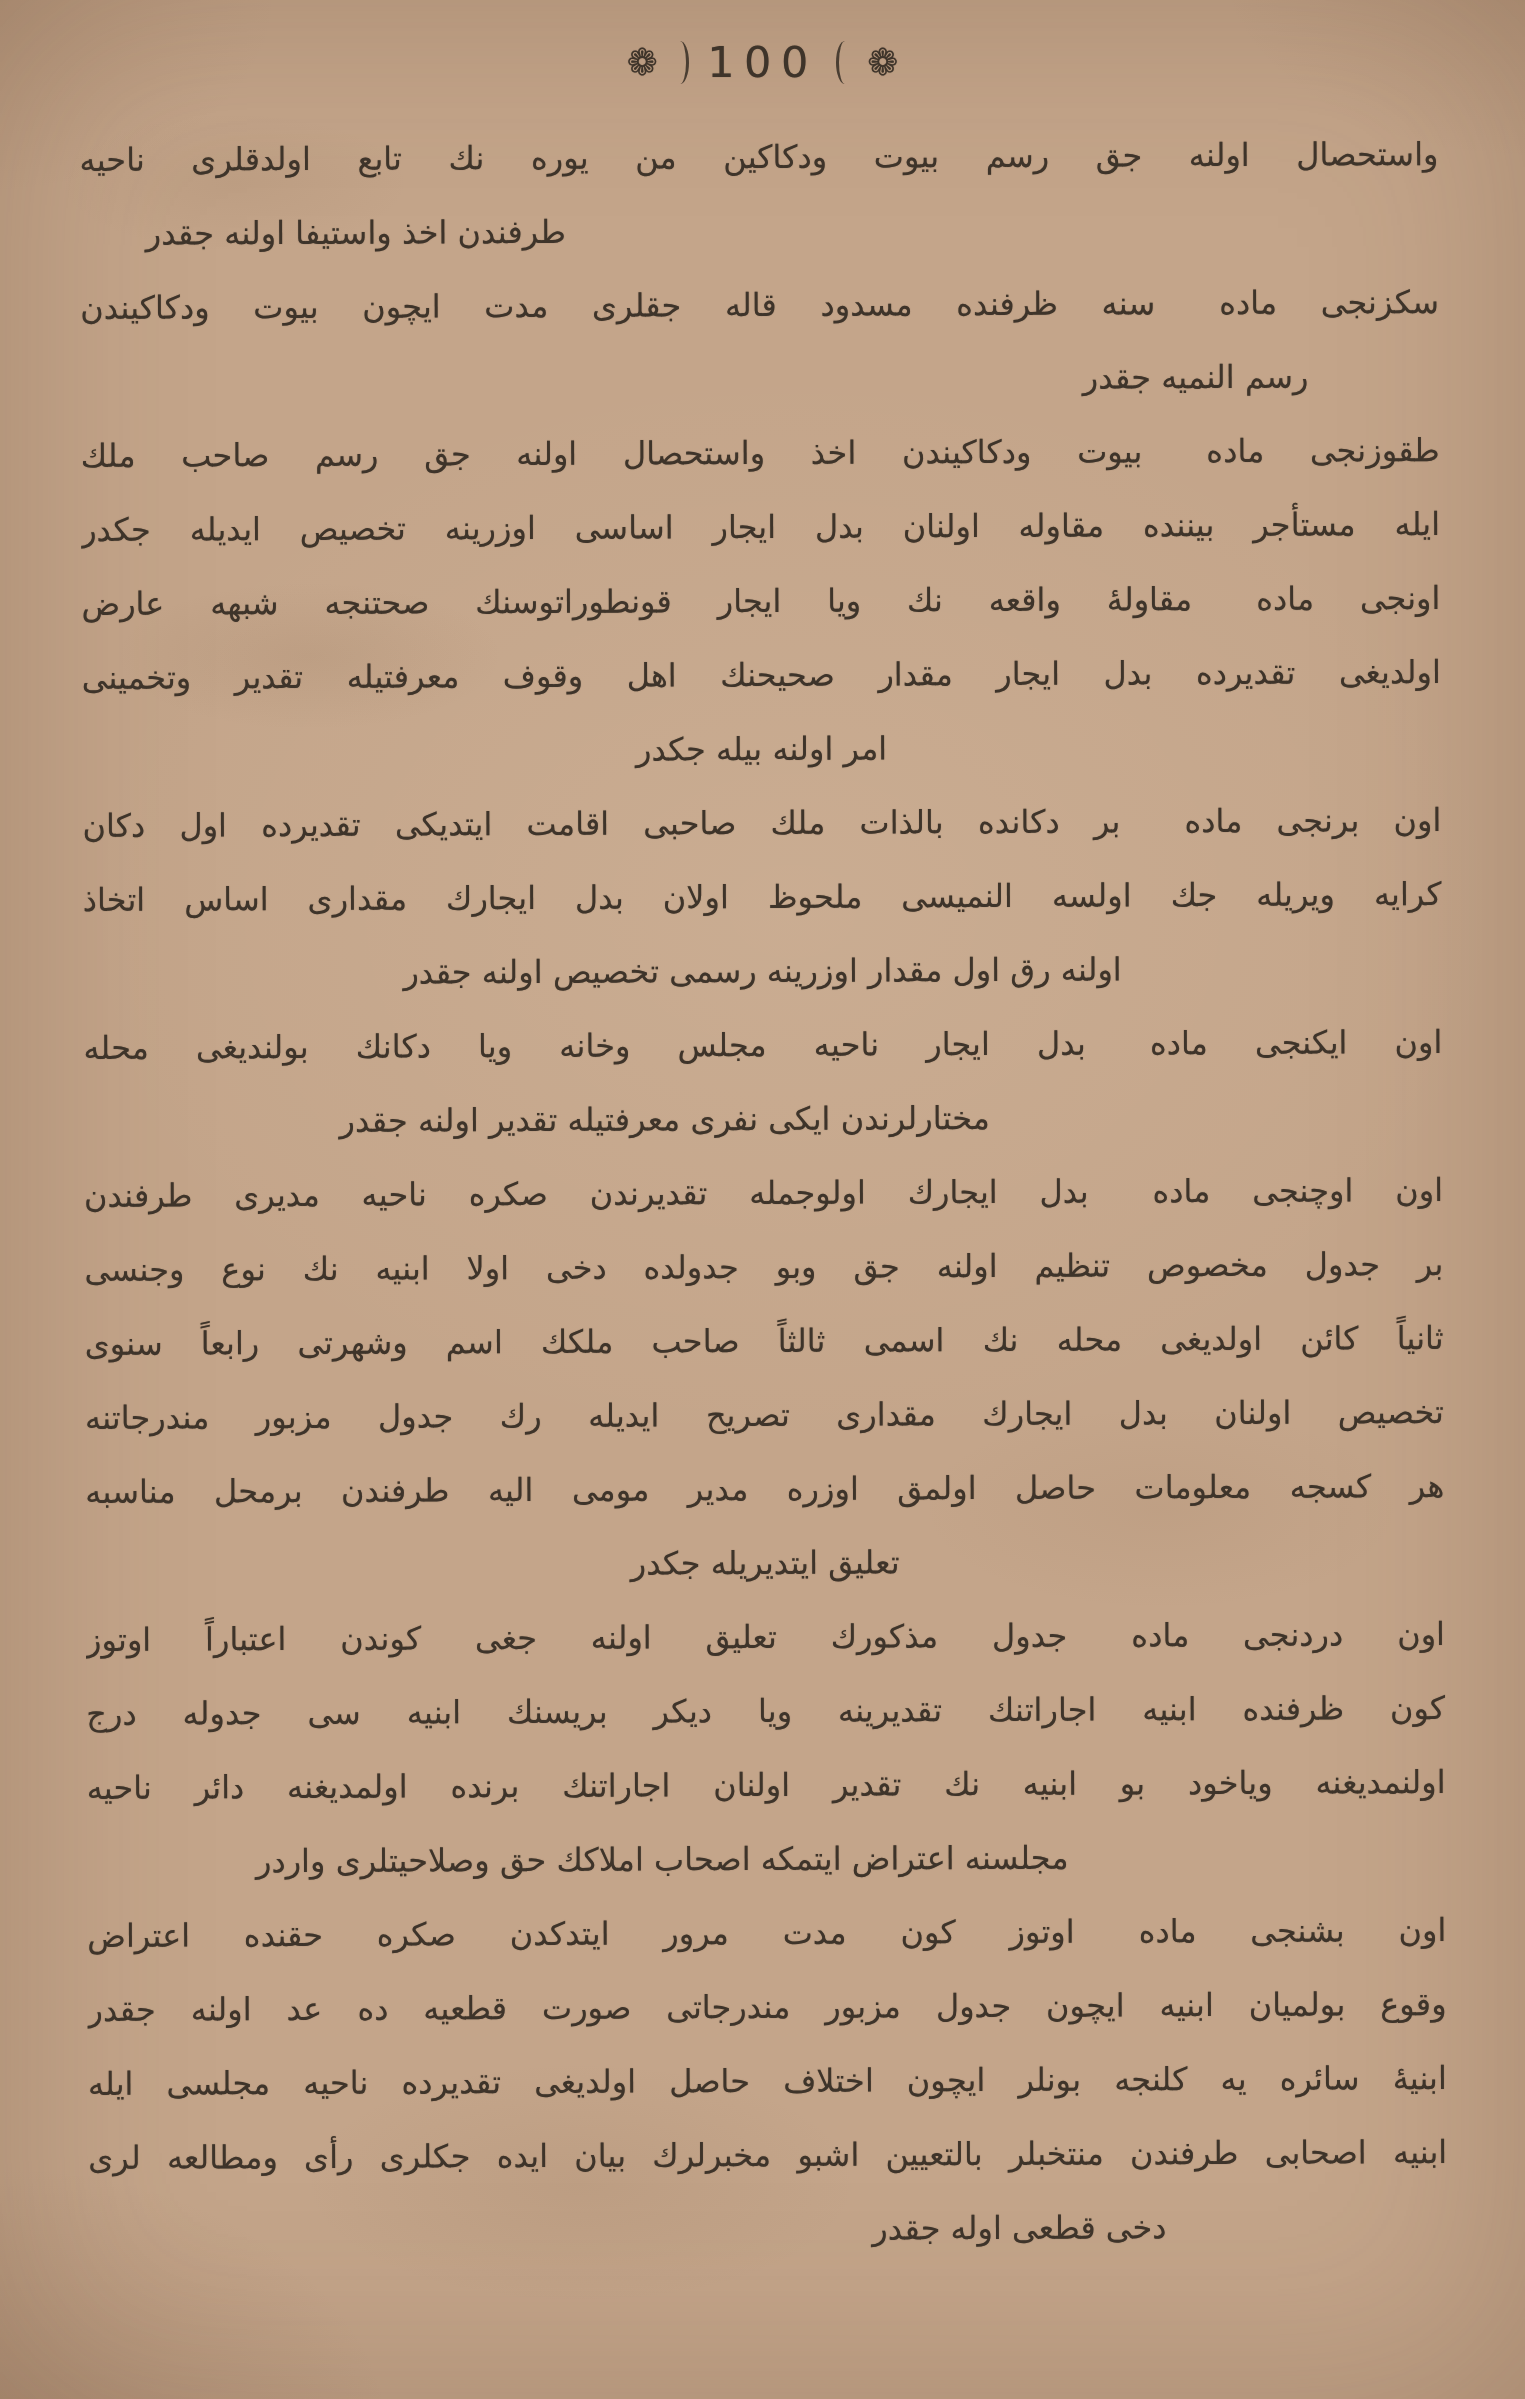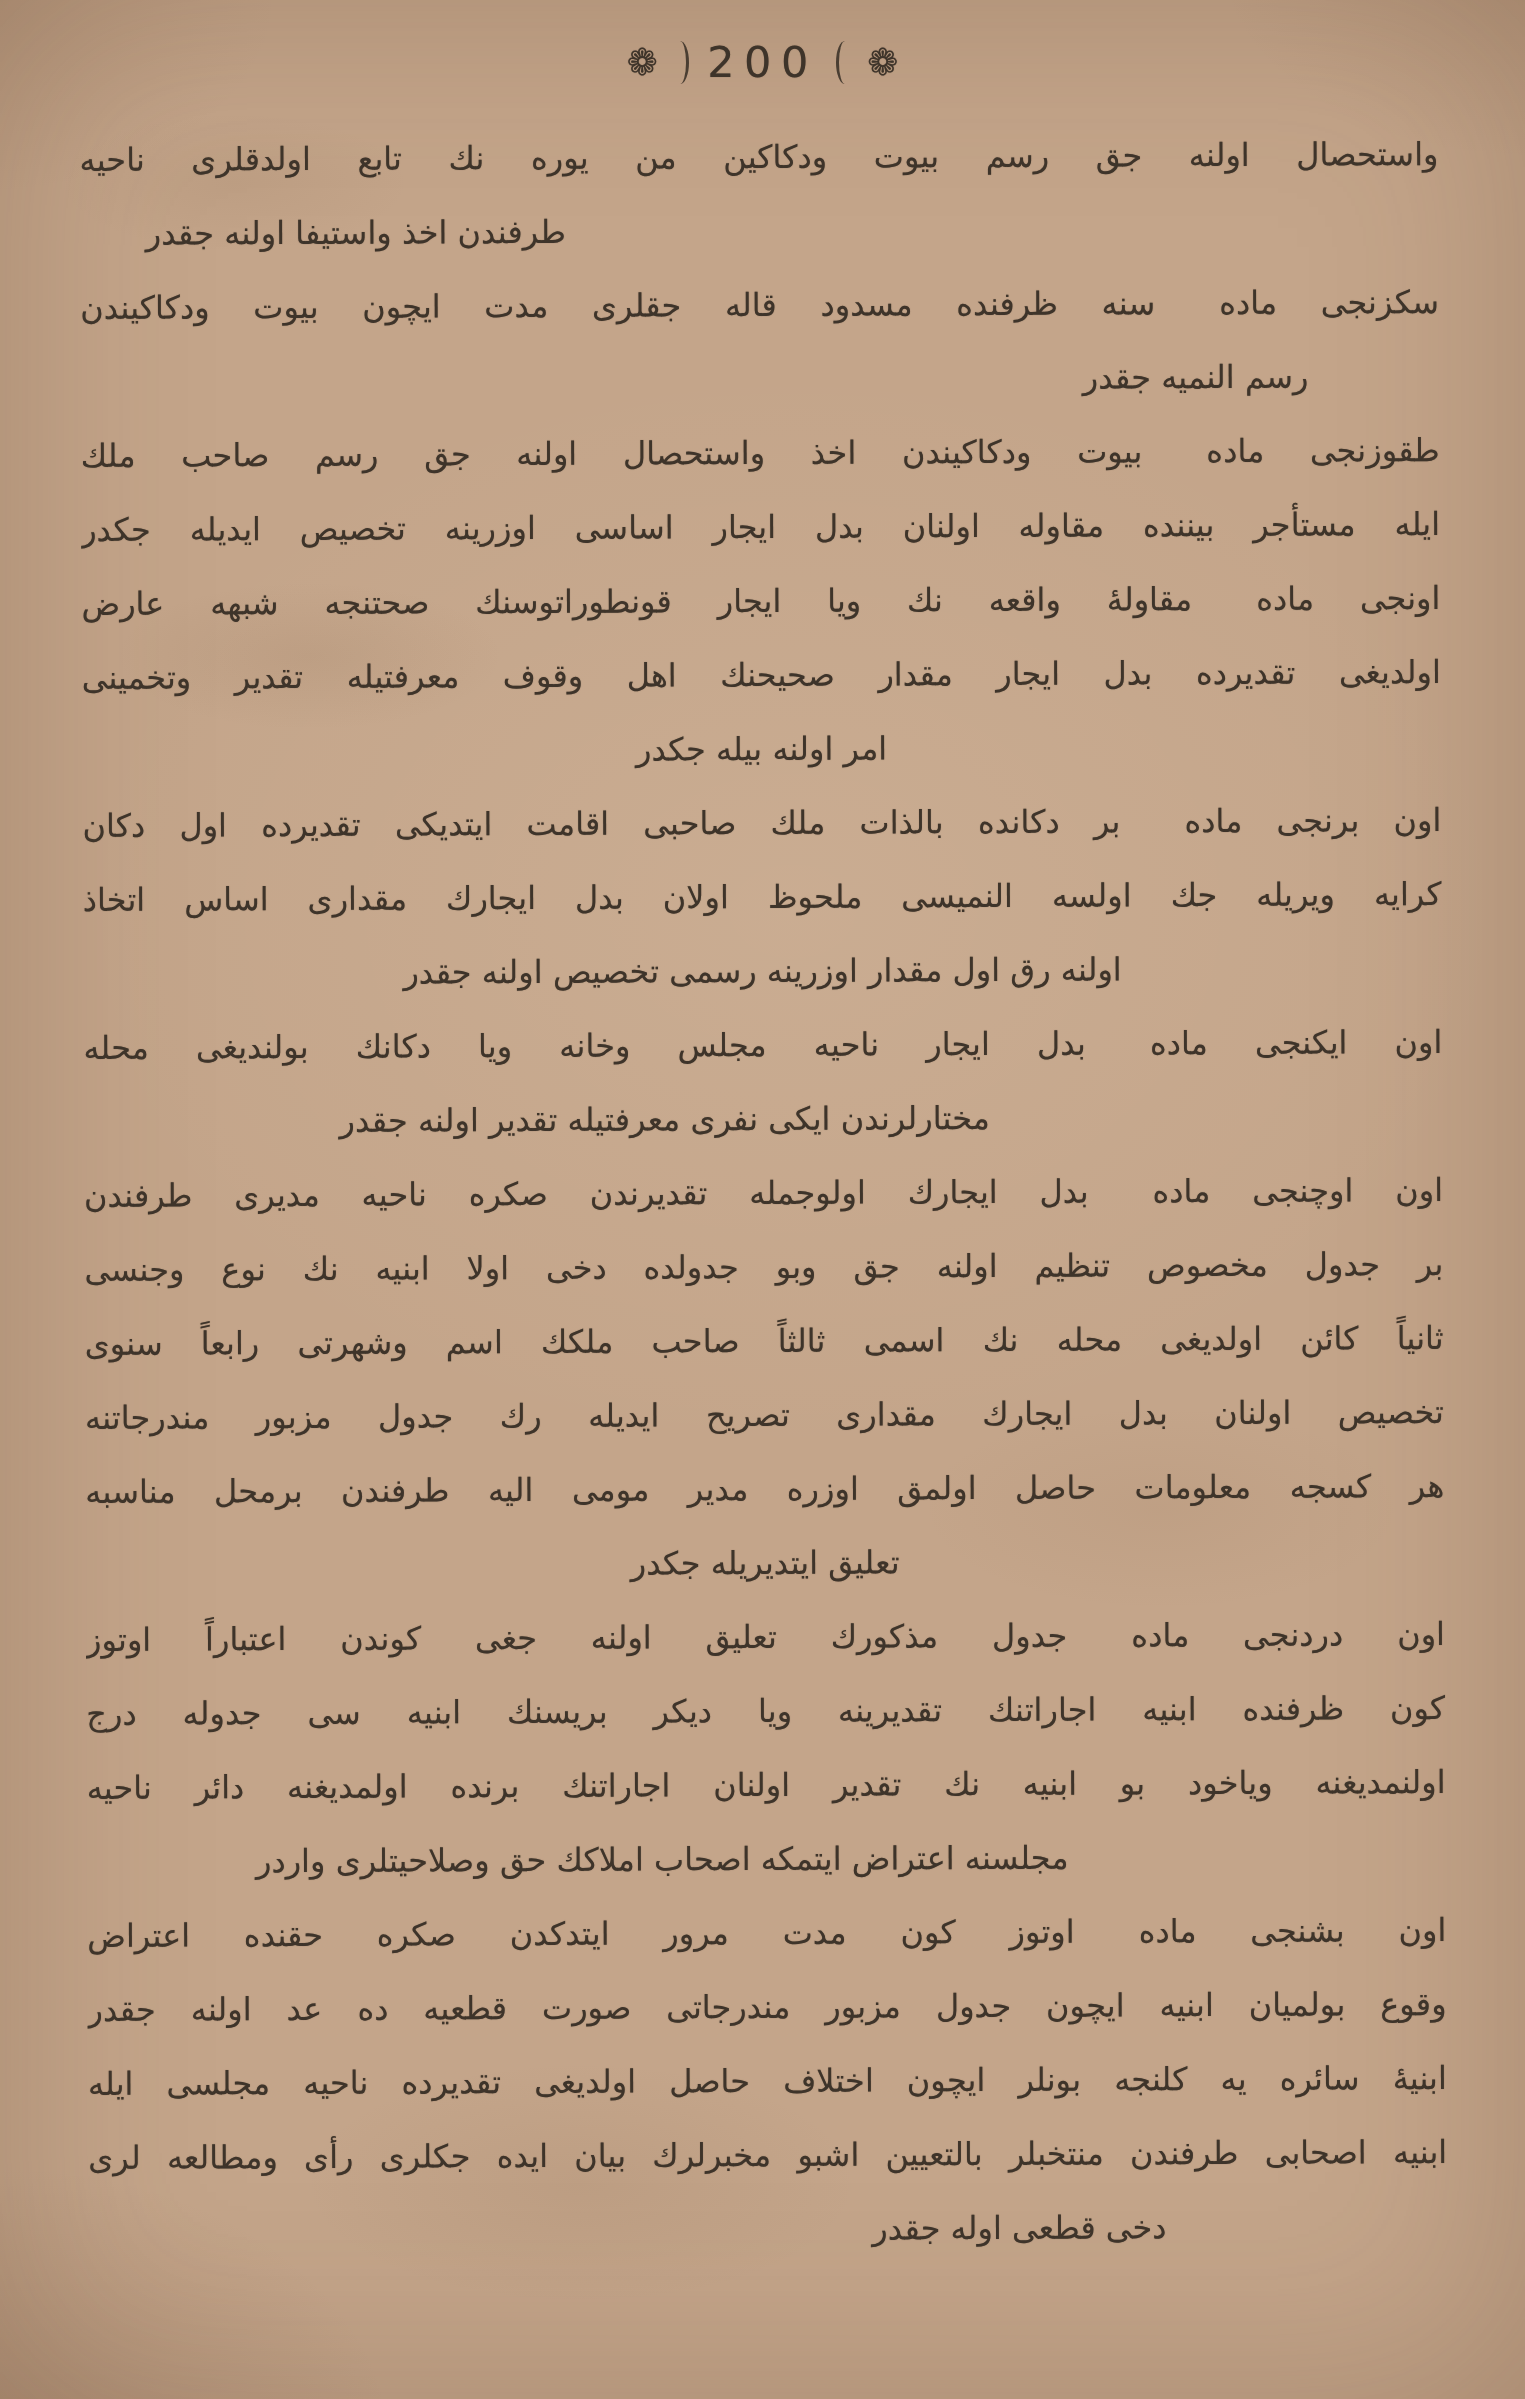--- a/index.html
+++ b/index.html
@@ -83,21 +83,21 @@
 <div class="page">
 
   <span class="stain s1"></span>
   <span class="stain s2"></span>
   <span class="stain s3"></span>
   <span class="stain s4"></span>
 
   <div class="folio-header">
     <span class="rosette">❁</span>
     <span class="crescent flip"></span>
-    <span class="page-number">200</span>
+    <span class="page-number">100</span>
     <span class="crescent"></span>
     <span class="rosette">❁</span>
   </div>
 
   <div class="text-block" id="text-block">
       <div class="line">واستحصال اولنه جق رسم بيوت ودكاكين من يوره نك تابع اولدقلرى ناحيه</div>
       <div class="line l-left pl70">طرفندن اخذ واستيفا اولنه جقدر</div>
       <div class="line">سكزنجى ماده  سنه ظرفنده مسدود قاله جقلرى مدت ايچون بيوت ودكاكيندن</div>
       <div class="line l-right pr140">رسم النميه جقدر</div>
       <div class="line">طقوزنجى ماده  بيوت ودكاكيندن اخذ واستحصال اولنه جق رسم صاحب ملك</div>

